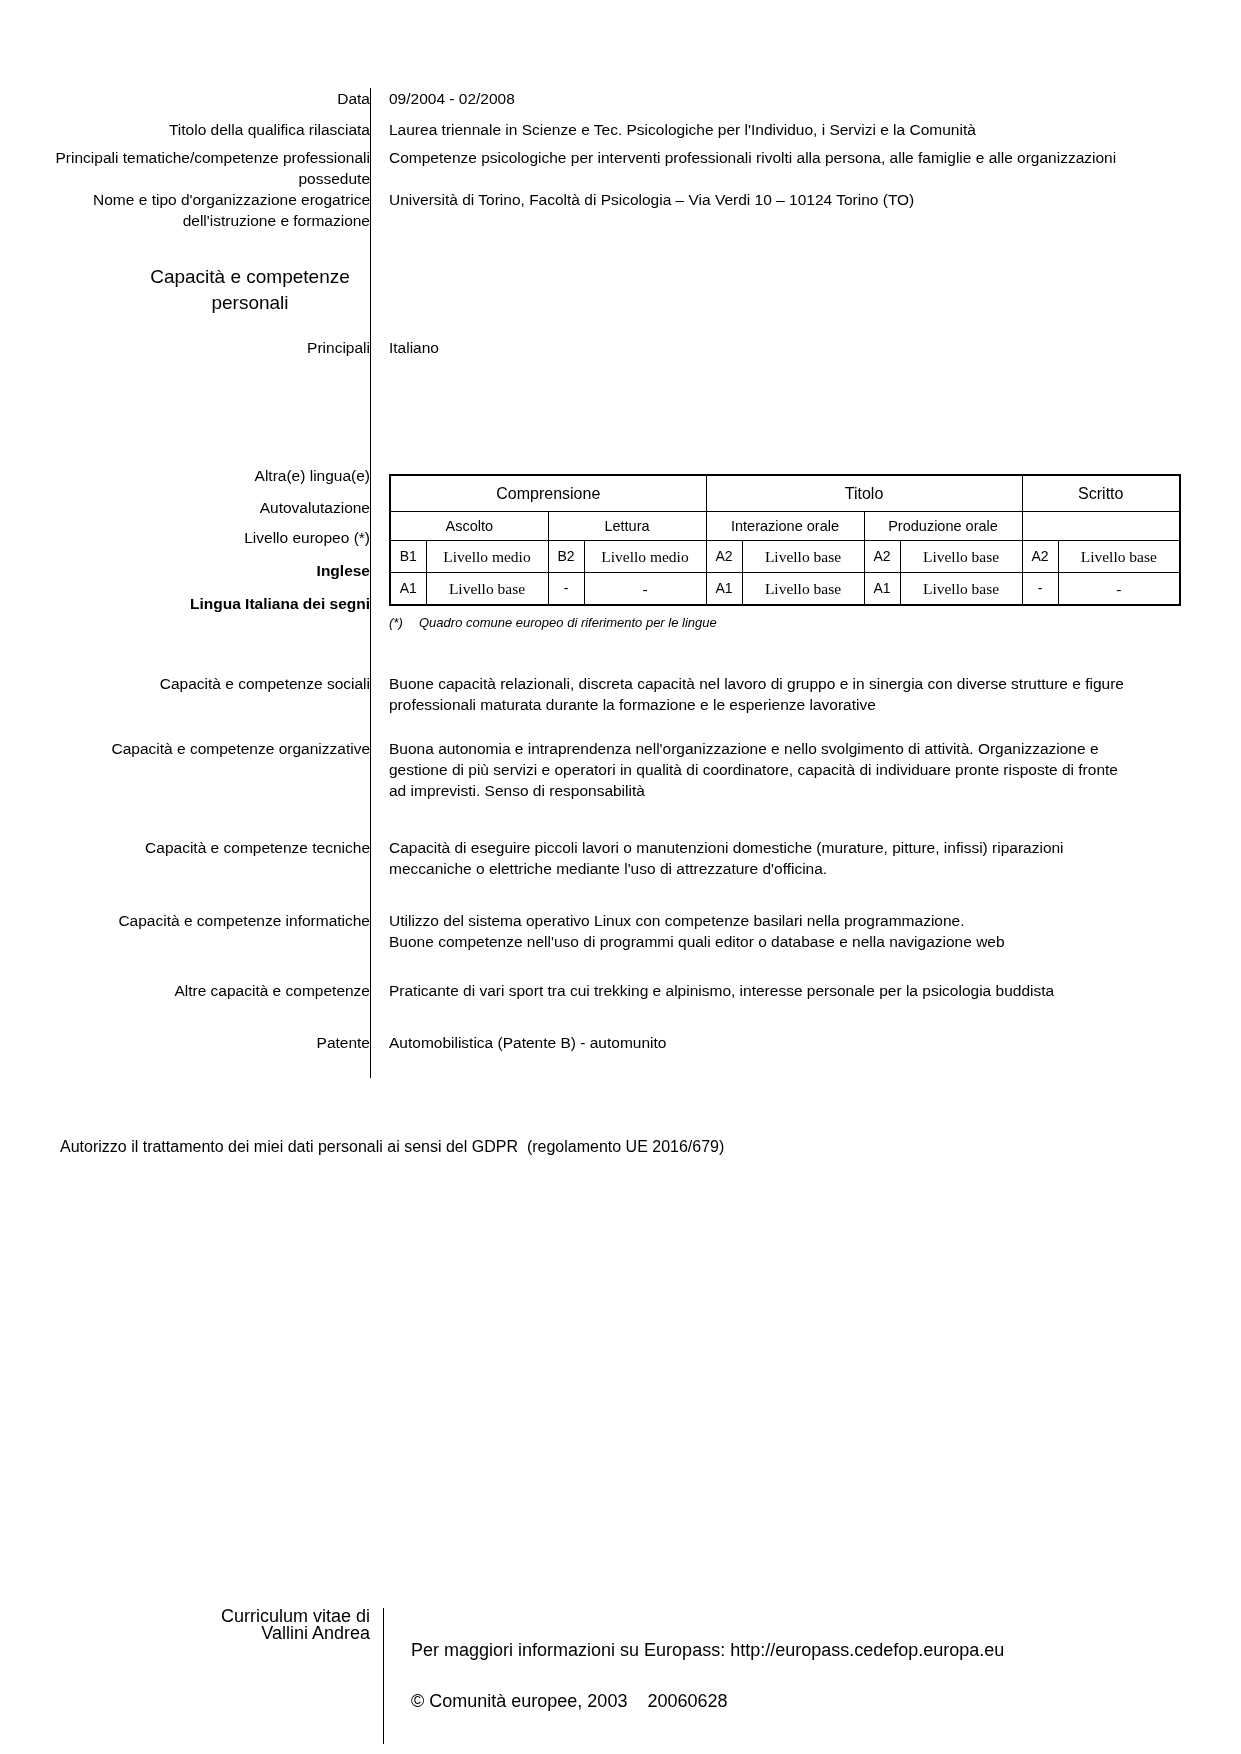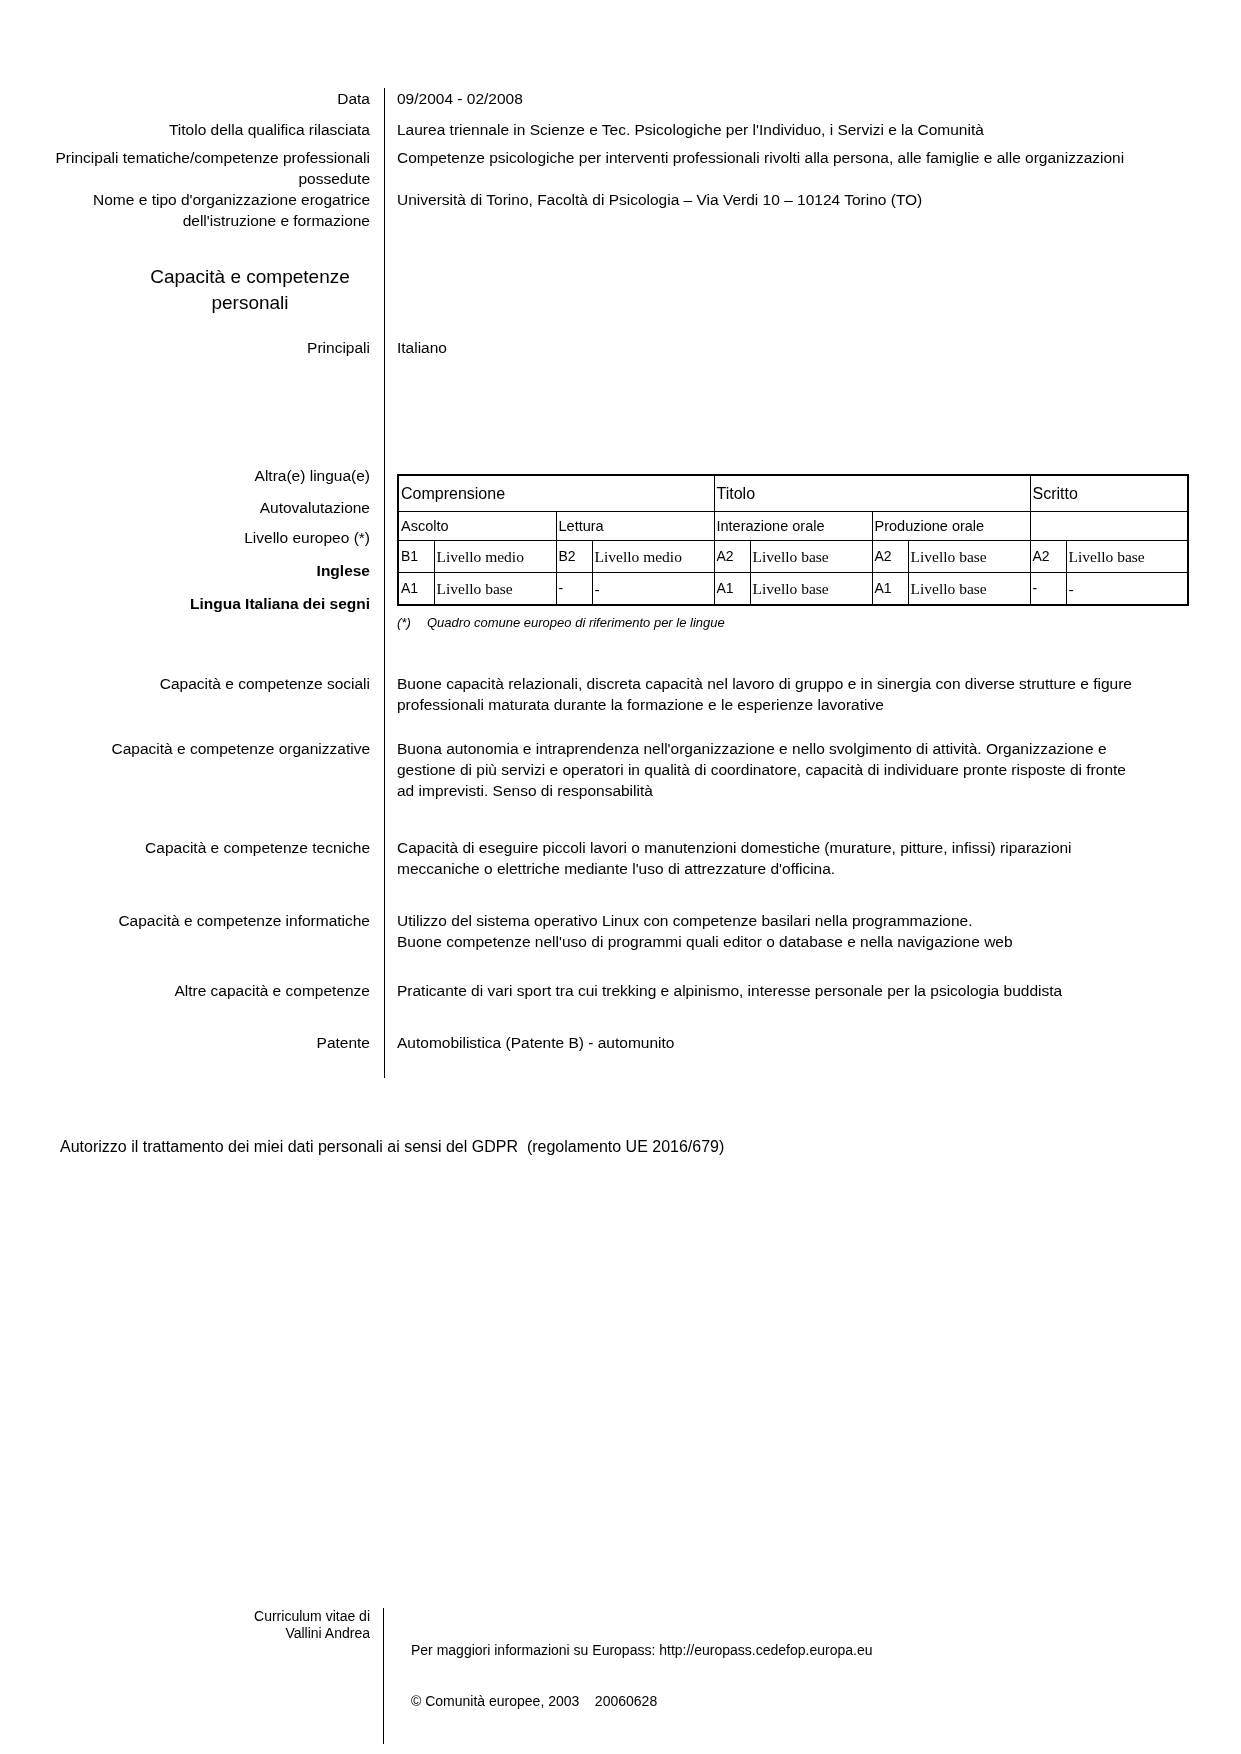--- a/index.html
+++ b/index.html
@@ -16,22 +16,22 @@
   .row{display:flex;align-items:stretch;}
   .label{
     flex:0 0 370px;
     text-align:right;
     font-size:15.5px;
     line-height:21px;
   }
   .value{
     flex:1;
     border-left:1.5px solid #000;
-    margin-left:14px;
-    padding-left:12px;
+    margin-left:0;
+    padding-left:18px;
     font-size:15.5px;
     line-height:21px;
   }
   .value p{margin:0;max-width:745px;}
   
   .pb7{padding-bottom:7px}.pb10{padding-bottom:10px}.pb23{padding-bottom:23px}
   .pb25{padding-bottom:25px}.pb28{padding-bottom:28px}.pb31{padding-bottom:31px}
   .pb36{padding-bottom:36px}.pb41{padding-bottom:41px}.pb54{padding-bottom:54px}
   .pb73{padding-bottom:73px}.pb88{padding-bottom:88px}
 
@@ -49,21 +49,21 @@
 
   .tbl-spacer{height:28px;}
   table.assessment{
     border-collapse:collapse;
     table-layout:fixed;
     width:790px;
     border:2px solid #000;
   }
   table.assessment th, table.assessment td{
     border:1px solid #000;
-    text-align:left;
+    text-align:center;
     vertical-align:middle;
     padding:0 2px;
     overflow:hidden;
     white-space:nowrap;
   }
   tr.t-head1 th{height:35px;font-size:16px;font-weight:normal;}
   tr.t-head2 th{height:28px;font-size:14.5px;font-weight:normal;}
   tr.t-data td{height:31px;}
   td.code{font-size:14px;font-family:"Liberation Sans","DejaVu Sans",sans-serif;}
   td.level{font-size:15.5px;font-family:"Liberation Serif","DejaVu Serif",serif;}
@@ -80,21 +80,21 @@
     margin-top:58px;
     margin-left:60px;
     font-size:16px;
     line-height:22px;
     white-space:pre-wrap;
   }
   .footer{
     margin-top:450px;
     display:flex;
     width:1190px;
-    font-size:14px;
+    font-size:18px;
     line-height:17px;
   }
   .footer .f-left{flex:0 0 370px;text-align:right;}
   .footer .f-right{
     flex:1;border-left:1.5px solid #000;
     margin-left:13px;padding-left:27px;
     white-space:pre-wrap;
   }
 </style>
 </head>

